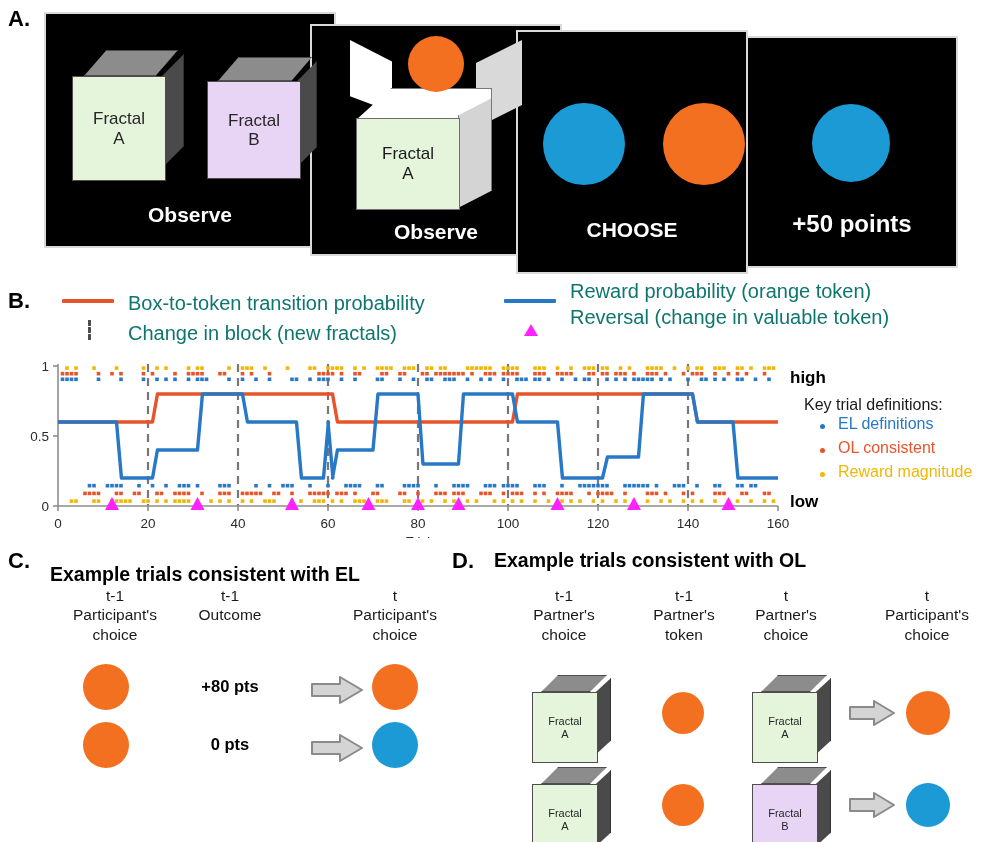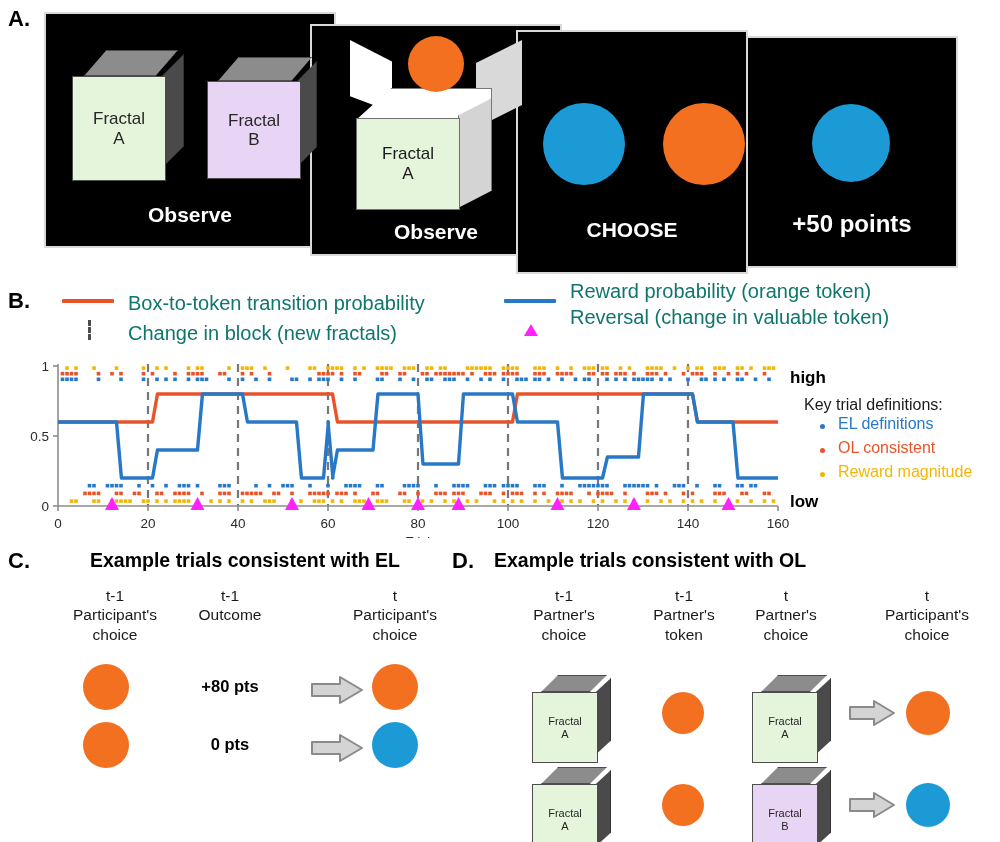--- a/index.html
+++ b/index.html
@@ -630,21 +630,21 @@
 
 <div class="keydot" style="left:820px;top:448px;background:#e8542a;"></div>
 <div class="keydef" style="left:838px;top:439px;color:#e8542a;">OL consistent</div>
 
 <div class="keydot" style="left:820px;top:472px;background:#f2b705;"></div>
 <div class="keydef" style="left:838px;top:463px;color:#f2b705;">Reward magnitude</div>
 
 <div class="hl-word" style="left:790px;top:492px;">low</div>
 
 <div class="abs panel-letter" style="left:8px;top:548px;">C.</div>
-<div class="abs sec-title" style="left:50px;top:549px;margin-left:40px;">Example trials consistent with EL</div>
+<div class="abs sec-title" style="left:50px;top:563px;">Example trials consistent with EL</div>
 
 <div class="colhead" style="left:40px;top:586px;width:150px;">
   <div>t-1</div>
   <div>Participant's</div>
   <div>choice</div>
 </div>
 <div class="colhead" style="left:160px;top:586px;width:140px;">
   <div>t-1</div>
   <div>Outcome</div>
 </div>

